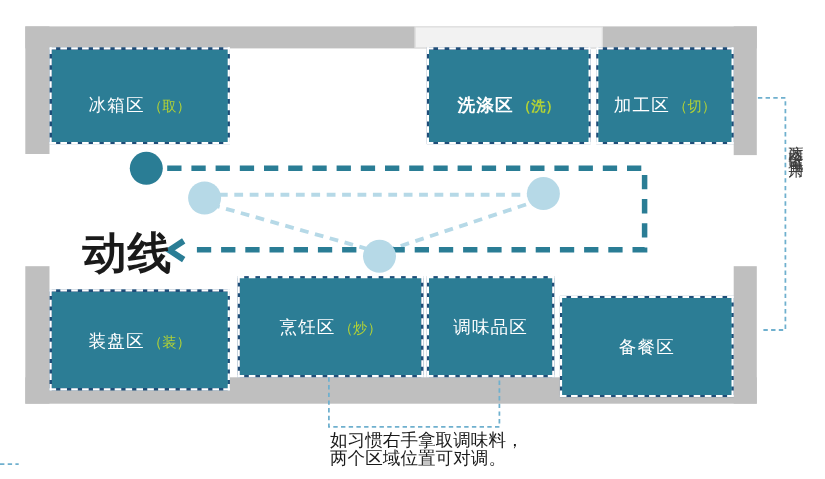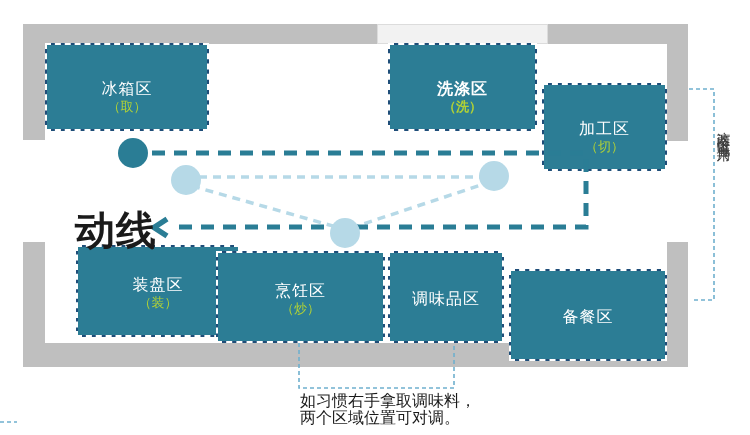--- a/index.html
+++ b/index.html
@@ -20,21 +20,21 @@
   .zone{
     position:absolute;
     background:var(--zone-border); 
   }
   .zone-inner{
     box-sizing:border-box;
     width:100%;height:100%;
     border:2px dashed #ffffff;
     background:var(--zone-fill);
     background-clip:padding-box;
-    display:flex;flex-direction:column;align-items:center;justify-content:center;
+    display:flex;align-items:center;justify-content:center;
     gap:3px;
   }
   .row-top .zone-inner{padding-top:20px;}
   .row-bottom .zone-inner{padding-top:4px;}
   .zone-name{
     color:#ffffff;font-size:16px;letter-spacing:1px;line-height:1.1;white-space:nowrap;
   }
   .zone-action{
     color:var(--action);font-size:13px;line-height:1.1;white-space:nowrap;
   }
@@ -80,28 +80,28 @@
       <div class="zone-name">冰箱区</div>
       <div class="zone-action">（取）</div>
     </div>
   </div>
   <div class="zone row-top" style="left:388px;top:43px;width:149px;height:88px;font-weight:bold;">
     <div class="zone-inner">
       <div class="zone-name">洗涤区</div>
       <div class="zone-action">（洗）</div>
     </div>
   </div>
-  <div class="zone row-top" style="left:542px;top:43px;width:125px;height:88px;margin-top:40px;">
+  <div class="zone row-top" style="left:542px;top:43px;width:125px;height:88px;">
     <div class="zone-inner">
       <div class="zone-name">加工区</div>
       <div class="zone-action">（切）</div>
     </div>
   </div>
 
-  <div class="zone row-bottom" style="left:45px;top:245px;width:164px;height:92px;margin-left:31px;">
+  <div class="zone row-bottom" style="left:45px;top:263px;width:164px;height:92px;">
     <div class="zone-inner">
       <div class="zone-name">装盘区</div>
       <div class="zone-action">（装）</div>
     </div>
   </div>
   <div class="zone row-bottom" style="left:216px;top:251px;width:169px;height:92px;">
     <div class="zone-inner">
       <div class="zone-name">烹饪区</div>
       <div class="zone-action">（炒）</div>
     </div>

